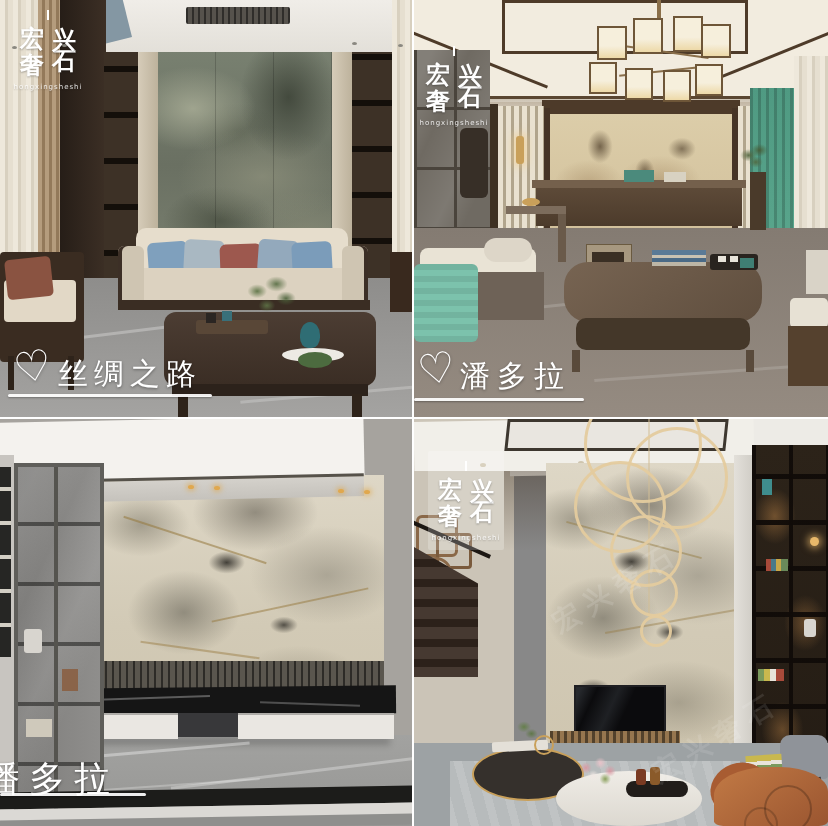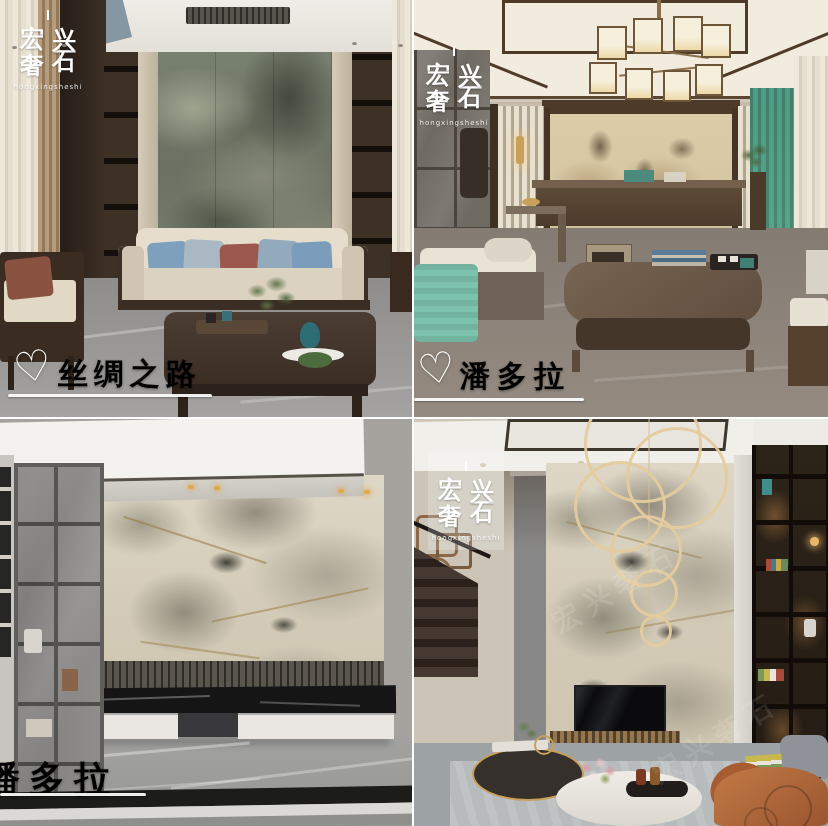--- a/index.html
+++ b/index.html
@@ -48,21 +48,21 @@
     repeating-linear-gradient(90deg, rgba(16,11,8,.95) 0 4px, transparent 4px 37px),
     radial-gradient(30px 40px at 30% 20%, rgba(216,150,80,.4), transparent 70%),
     radial-gradient(30px 40px at 70% 50%, rgba(216,150,80,.35), transparent 70%),
     radial-gradient(30px 40px at 40% 80%, rgba(216,150,80,.35), transparent 70%),
     linear-gradient(#2c2319,#241c14);}
   .dot{position:absolute;border-radius:50%;}
 
   
   .caption-heart{position:absolute;color:#fff;font-size:42px;line-height:1;font-weight:400;
     transform:rotate(-10deg);text-shadow:0 1px 3px rgba(0,0,0,.35);}
-  .caption-text{position:absolute;color:#000000;font-weight:bold;text-shadow:0 1px 3px rgba(0,0,0,.4);white-space:nowrap;}
+  .caption-text{position:absolute;color:#ffffff;font-weight:normal;text-shadow:0 1px 3px rgba(0,0,0,.4);white-space:nowrap;}
   .underline{position:absolute;height:3px;background:rgba(255,255,255,.92);border-radius:2px;
     box-shadow:0 1px 2px rgba(0,0,0,.3);}
   .brand{position:absolute;color:#fff;text-shadow:0 1px 2px rgba(0,0,0,.3);width:76px;}
   .brand .tick{display:block;width:2px;height:10px;background:#fff;margin:0 auto 2px auto;}
   .brand .row{display:flex;justify-content:center;gap:8px;font-weight:bold;font-size:24px;line-height:1.1;}
   .brand .row span:nth-child(1){transform:translateY(4px);}
   .brand .row:nth-of-type(2) span:nth-child(2){transform:translateY(5px);}
   .brand .pinyin{display:block;text-align:center;font-size:7px;letter-spacing:1px;opacity:.85;margin-top:8px;}
   .brand-box{background:rgba(255,255,255,.22);border-radius:2px;padding:10px 0 8px 0;}
   .diag-wm{position:absolute;color:rgba(255,255,255,.13);font-size:28px;font-weight:bold;

